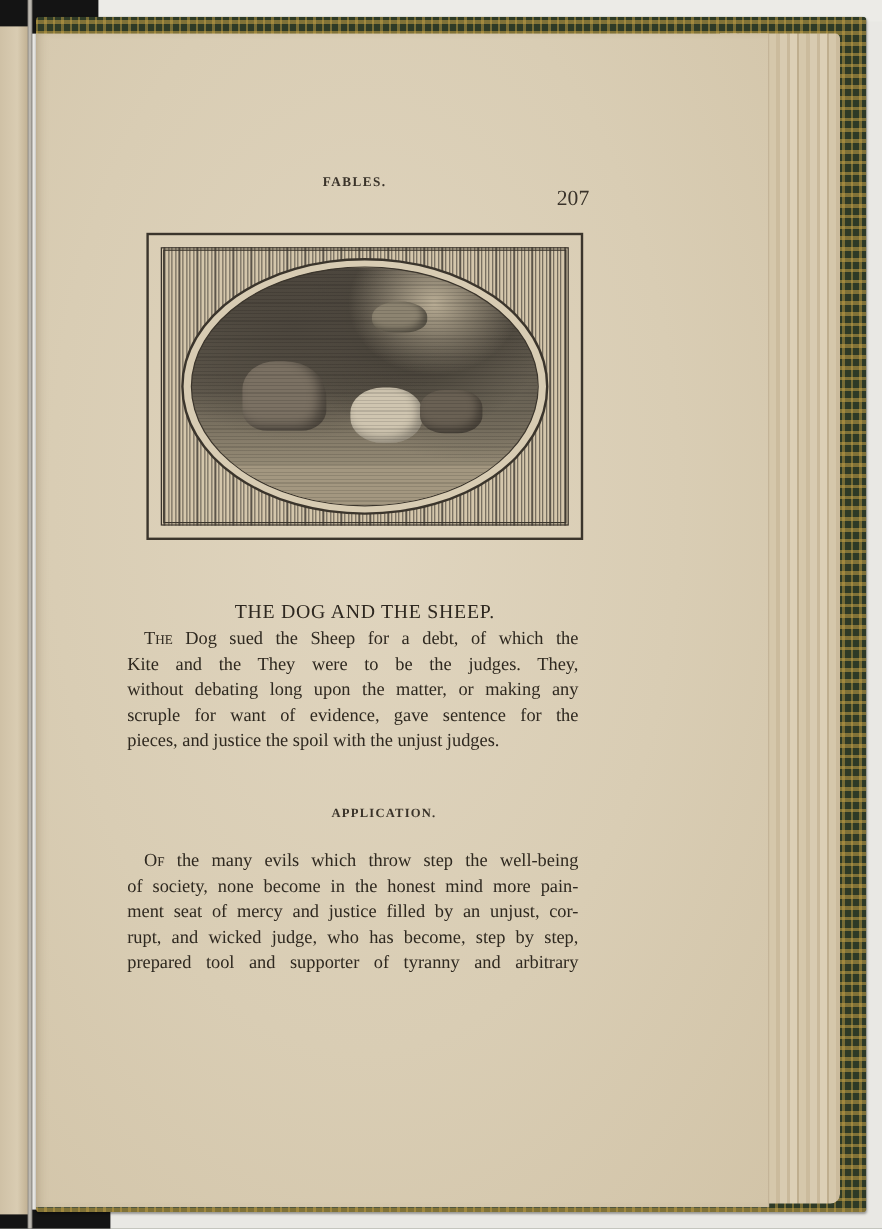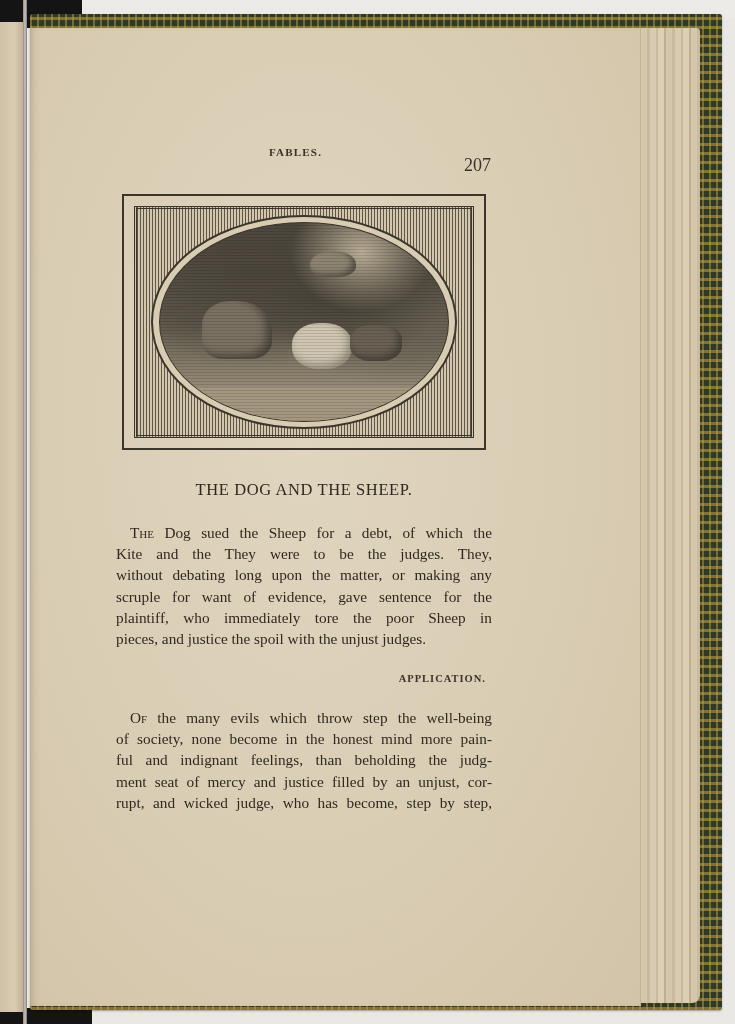--- a/index.html
+++ b/index.html
@@ -109,35 +109,35 @@
     .kite {
       position: absolute; left: 150px; top: 28px; width: 46px; height: 26px;
       background: #8d8471; border-radius: 50% 50% 40% 40%;
       box-shadow: inset -4px -3px 6px rgba(0,0,0,0.4);
     }
     .ground {
       position: absolute; left: 0; right: 0; bottom: 0; height: 34px;
       background: #a39780;
     }
     .fable-title {
-      position: absolute; left: 92px; top: 452px; width: 364px; text-align: center;
+      position: absolute; left: 92px; top: 472px; width: 364px; text-align: center;
       font-size: 16.5px; letter-spacing: 0.6px; color: #2e2820;
     }
     .body-text {
-      position: absolute; left: 86px; width: 376px;
+      position: absolute; left: 76px; width: 376px;
       font-size: 15.3px; line-height: 21.2px; color: #2f2920;
       text-align: justify;
     }
     .body-line { display: block; text-align: justify; text-align-last: justify; white-space: nowrap; }
     .body-line.last { text-align-last: left; }
     .indent { padding-left: 14px; }
     .small-caps { font-variant: small-caps; }
     .fable-text { top: 494px; }
     .application-heading {
-      position: absolute; left: 92px; top: 645px; width: 364px; text-align: right;
+      position: absolute; left: 108px; top: 645px; width: 364px; text-align: center;
       font-size: 10.5px; letter-spacing: 1px; font-weight: bold; color: #3a332a;
     }
     .application-text { top: 679px; }
   </style>
 </head>
 <body>
 
 <div class="backdrop-light"></div>
 <div class="backdrop-dark"></div>
 <div class="backdrop-dark-bottom"></div>
@@ -169,27 +169,26 @@
     </div>
   </div>
 
   <div class="fable-title">THE DOG AND THE SHEEP.</div>
 
   <div class="body-text fable-text">
     <span class="body-line indent"><span class="small-caps">The</span><span> Dog sued the Sheep for a debt, of which the</span></span>
     <span class="body-line">Kite and the They were to be the judges.   They,</span>
     <span class="body-line">without debating long upon the matter, or making any</span>
     <span class="body-line">scruple for want of evidence, gave sentence for the</span>
-    <span class="body-line">plaintiff, who immediately tore the poor Sheep in</span>
     <span class="body-line last">pieces, and justice the spoil with the unjust judges.</span>
   </div>
 
   <div class="application-heading">APPLICATION.</div>
 
   <div class="body-text application-text">
     <span class="body-line indent"><span class="small-caps">Of</span><span> the many evils which throw step the well-being</span></span>
     <span class="body-line">of society, none become in the honest mind more pain-</span>
-    <span class="body-line">ful and indignant feelings, than beholding the judg-</span>
     <span class="body-line">ment seat of mercy and justice filled by an unjust, cor-</span>
     <span class="body-line">rupt, and wicked judge, who has become, step by step,</span>
+    <span class="body-line">prepared tool and supporter of tyranny and arbitrary</span>
   </div>
 
 </div>
 
 </body></html>

